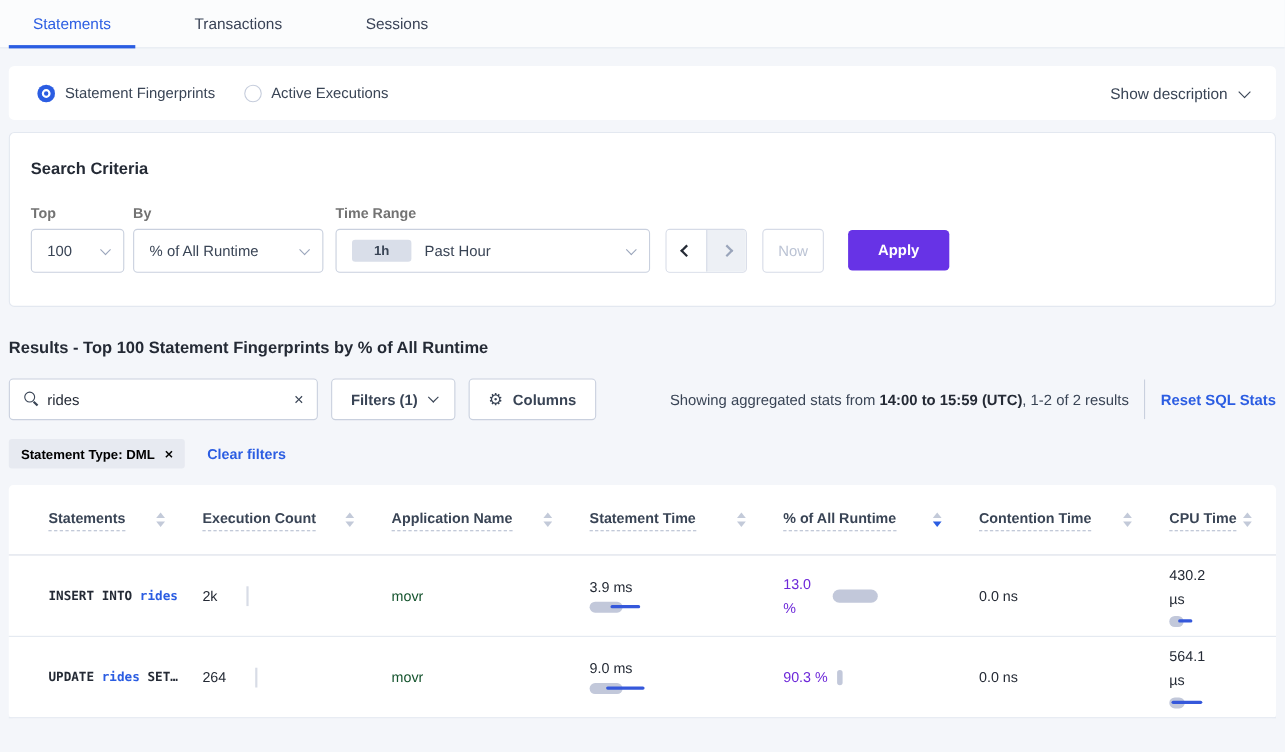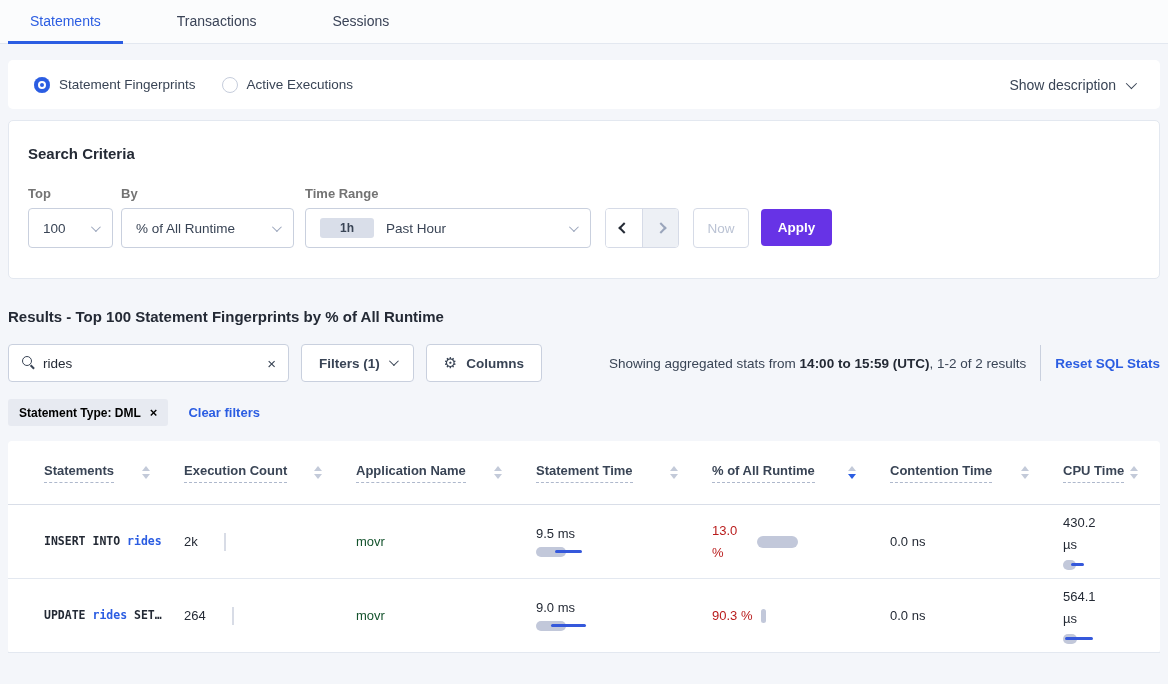--- a/index.html
+++ b/index.html
@@ -64,21 +64,21 @@
   .arrow-btn { width: 36px; display: flex; align-items: center; justify-content: center; background: #fff; cursor: pointer; }
   .arrow-btn.disabled { background: #EDF0F5; cursor: default; }
   .arrow-btn + .arrow-btn { border-left: 1px solid #D6DBE7; }
   .chev-left { width: 8px; height: 8px; border-left: 2px solid #242A35; border-bottom: 2px solid #242A35; transform: rotate(45deg); }
   .chev-right { width: 8px; height: 8px; border-right: 2px solid #9AA5BB; border-top: 2px solid #9AA5BB; transform: rotate(45deg); }
   .now-btn {
     margin-left: 14px; height: 40px; width: 56px; border: 1px solid #D6DBE7; border-radius: 4px;
     background: #fff; color: #BBC3D4; font-size: 13.5px; display: flex; align-items: center; justify-content: center;
   }
   .apply-btn {
-    margin-left: 12px; margin-bottom: 2px; height: 37px; width: 71px; border: none; border-radius: 4px;
+    margin-left: 22px; margin-bottom: 2px; height: 37px; width: 92px; border: none; border-radius: 4px;
     background: #6733E6; color: #fff; font-size: 13.5px; font-weight: bold; cursor: pointer;
     display: flex; align-items: center; justify-content: center;
   }
   
   .results-heading { margin: 29px 8px 0; font-size: 15px; font-weight: bold; color: #242A35; }
   .toolsrow { margin: 19px 8px 0; display: flex; align-items: center; }
   .searchbox {
     position: relative; width: 281px; height: 38px; background: #fff;
     border: 1px solid #C9D0DE; border-radius: 4px; display: flex; align-items: center;
   }
@@ -136,21 +136,21 @@
   .app-cell { font-size: 13px; color: #14532d; }
   
   .timeblock { display: flex; flex-direction: column; gap: 5px; }
   .barzone { position: relative; height: 12px; width: 60px; }
   .bar-gray { position: absolute; top: 1px; left: 0; height: 10px; background: #C2C8DA; border-radius: 5px; }
   .bar-blue { position: absolute; top: 4.5px; height: 3px; background: #3558DB; border-radius: 2px; }
   .r0 .st-gray { width: 30px; } .r0 .st-blue { left: 19px; width: 27px; }
   .r1 .st-gray { width: 30px; } .r1 .st-blue { left: 15px; width: 35px; }
   
   .pct-cell { display: flex; align-items: center; gap: 9px; }
-  .pct-text { width: 36px; font-size: 13px; color: #b91c1c; line-height: 1.65; }
+  .pct-text { width: 36px; font-size: 13px; color: #6d28d9; line-height: 1.65; }
   .pct-bar { background: #C2C8DA; border-radius: 6px; flex: none; }
   .r0 .pct-bar { width: 41px; height: 12px; }
   .r1 .pct-bar { width: 5px; height: 14px; }
   
   .cpu-block { display: flex; flex-direction: column; gap: 4px; width: 52px; }
   .cpu-text { font-size: 13px; color: #242A35; line-height: 1.65; width: 46px; }
   .r0 .cpu-gray { width: 13px; } .r0 .cpu-blue { left: 8px; width: 13px; }
   .r1 .cpu-gray { width: 14px; } .r1 .cpu-blue { left: 2px; width: 28px; }
 </style>
 </head>
@@ -304,21 +304,21 @@
   </div>
 
   <div class="trow tr r0">
     <div class="stmt-cell"><span>INSERT INTO </span><span class="stmt-link">rides</span><span></span></div>
     <div class="exec-cell">
       <span class="cellnum">2k</span>
       <span class="exec-tick"></span>
     </div>
     <div class="app-cell">movr</div>
     <div class="timeblock">
-      <span class="cellnum">9.5 ms</span>
+      <span class="cellnum">3.9 ms</span>
       <span class="barzone">
         <span class="bar-gray st-gray"></span>
           <span class="bar-blue st-blue"></span>
       </span>
     </div>
     <div class="pct-cell">
       <span class="pct-text">13.0 %</span>
       <span class="pct-bar"></span>
     </div>
     <div class="cellnum">0.0 ns</div>

